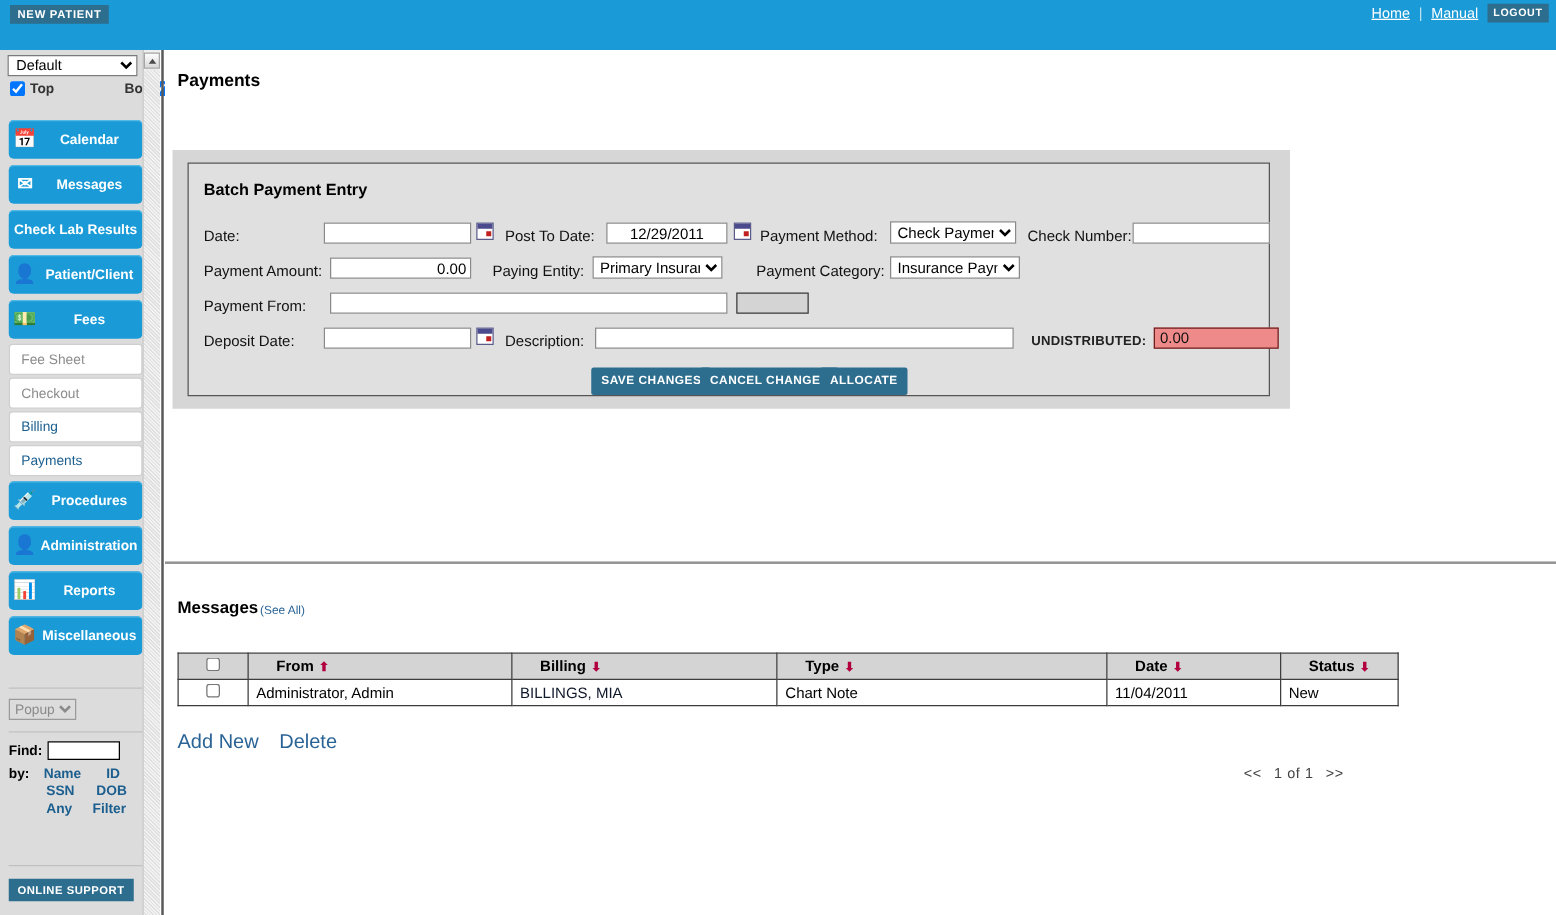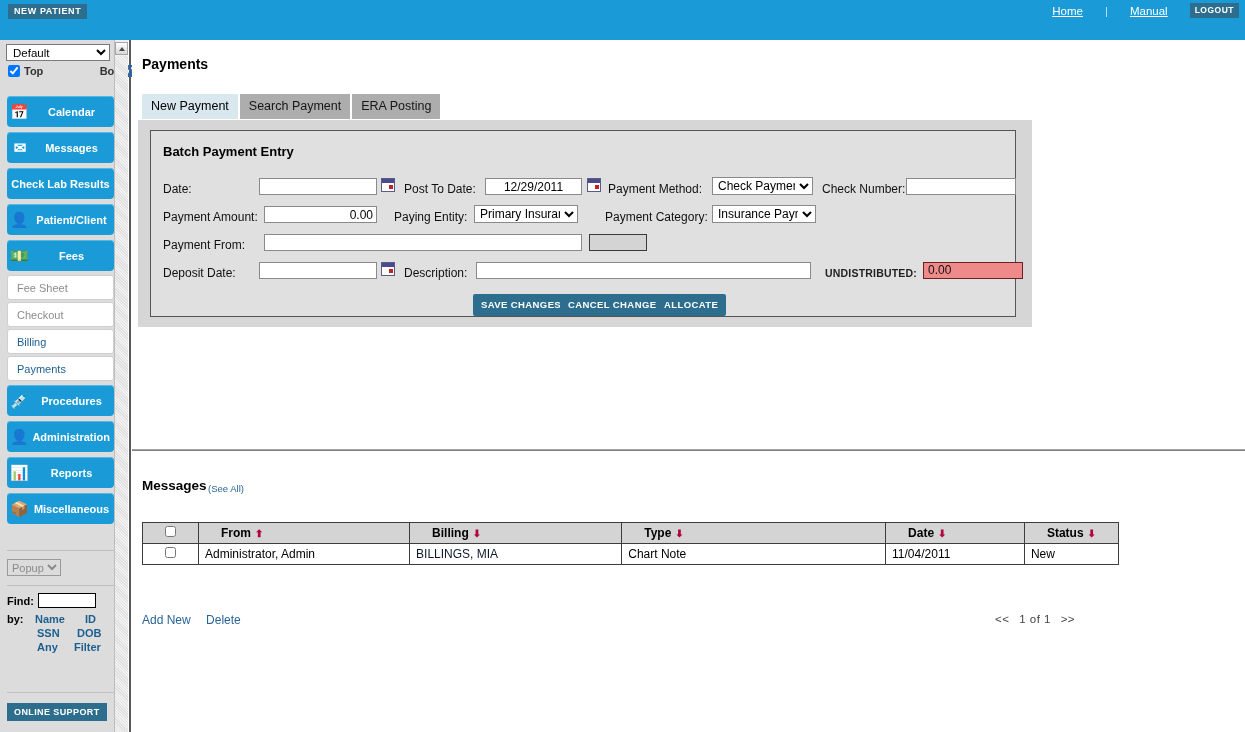--- a/index.html
+++ b/index.html
@@ -32,21 +32,21 @@
     cursor: pointer;
   }
   .hidemenu-link {
     position: absolute; left: 8px; top: 22px;
     color: #ffffff; font-size: 12.5px; font-weight: bold;
     text-decoration: underline; cursor: pointer;
   }
   .top-right-links {
     position: absolute; right: 6px; top: 3px;
     color: #ffffff; font-size: 11.5px;
-    display: flex; align-items: center; gap: 22px;
+    display: flex; align-items: center; gap: 7px;
   }
   .top-right-links a {
     color: #ffffff; text-decoration: underline; cursor: pointer;
   }
   .top-sep { color: #bfe4f5; }
   .logout-btn {
     background: #2d6e8e; color: #fff;
     font-size: 8.5px; font-weight: bold; letter-spacing: .5px;
     padding: 2px 5px 3px 5px; line-height: 10px;
     cursor: pointer;
@@ -276,21 +276,21 @@
   }
   table.msgtable td {
     background: #ffffff; border: 1px solid #3d3d3d;
     padding: 3px 6px; height: 20px;
   }
   th.cb, td.cb { width: 22px; text-align: center; padding: 0; }
   th.cb input, td.cb input { width: 11px; height: 11px; margin: 0; }
   .sort-ico { color: #b2003f; font-size: 10px; margin-left: 4px; }
   td a, .tbl-link { color: #0f172a; text-decoration: none; cursor: pointer; margin-top: 25px; }
 
-  .msg-actions { position: absolute; left: 10px; top: 573px; font-size: 12px; }
+  .msg-actions { position: absolute; left: 10px; top: 545px; font-size: 16px; }
   .msg-actions a { color: #2a6496; text-decoration: none; cursor: pointer; margin-right: 12px; }
   .pager {
     position: absolute; left: 860px; top: 573px;
     font-size: 11.5px; color: #444; letter-spacing: .5px;
   }
   .pager span { margin: 0 3px; cursor: pointer; }
 </style>
 </head>
 <body>
 
@@ -406,25 +406,20 @@
 <div id="sidebar-scroll">
   <div class="scroll-up"></div>
   <div class="scroll-track"></div>
 </div>
 <div id="page-divider-right"></div>
 
 <div id="main">
 
   <div class="page-title">Payments</div>
 
-  <div class="tabs">
-    <div class="tab active">New Payment</div>
-    <div class="tab inactive">Search Payment</div>
-    <div class="tab inactive">ERA Posting</div>
-  </div>
 
   <div class="panel-outer">
     <div class="panel-inner">
 
       <div class="panel-title">Batch Payment Entry</div>
 
       <div class="fld-label" style="left:12px; top:51px">Date:</div>
       <input class="txt" style="left: 108px; top: 47px; width: 118px;" value="">
       <div class="cal-ico" style="left:230px; top:47px"></div>
 

